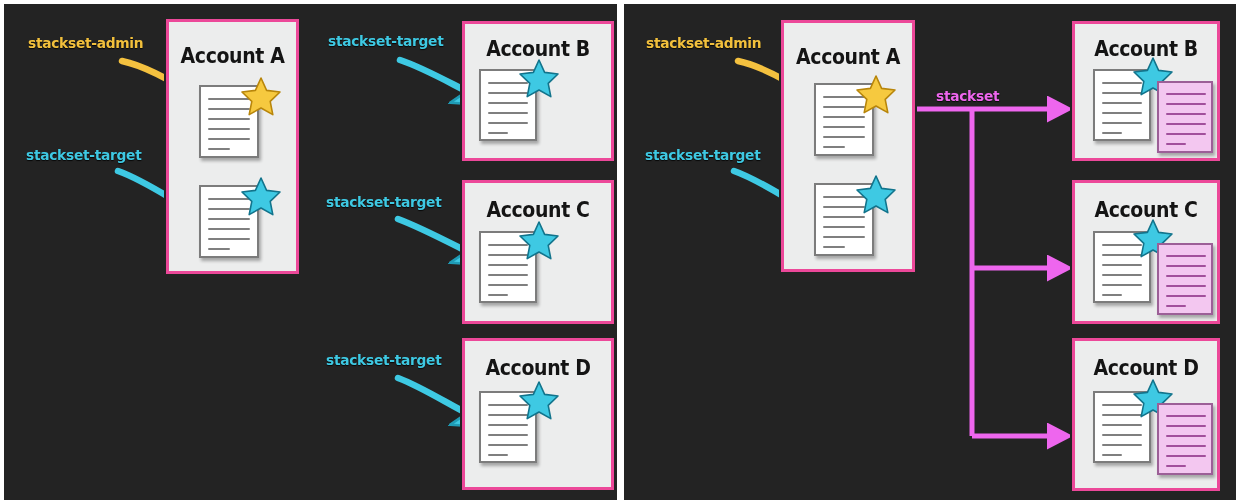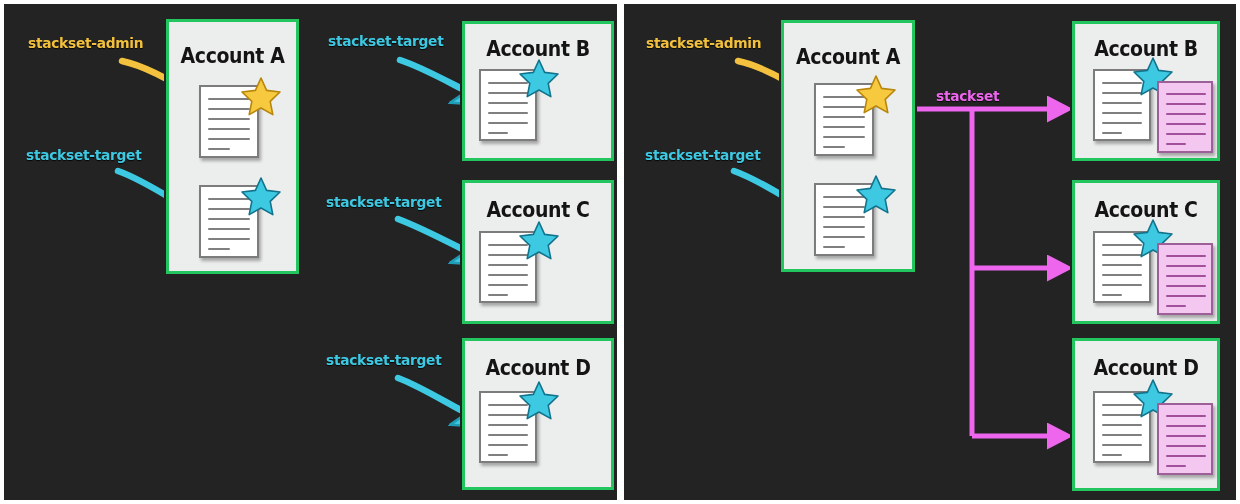--- a/index.html
+++ b/index.html
@@ -27,21 +27,21 @@
     background: #232323;
     overflow: hidden;
   }
   .panel-left  { left: 4px;   width: 613px; }
   .panel-right { left: 624px; width: 612px; }
 
   
   .acct-box {
     position: absolute;
     background: #eceded;
-    border: 3px solid #22c55e;
+    border: 3px solid #ec4899;
     box-shadow: 0 0 0 2px #232323;
     box-sizing: border-box;
   }
   .acct-title {
     position: absolute;
     left: 0;
     right: 0;
     text-align: center;
     font-family: "DejaVu Sans", sans-serif;
     font-weight: bold;

